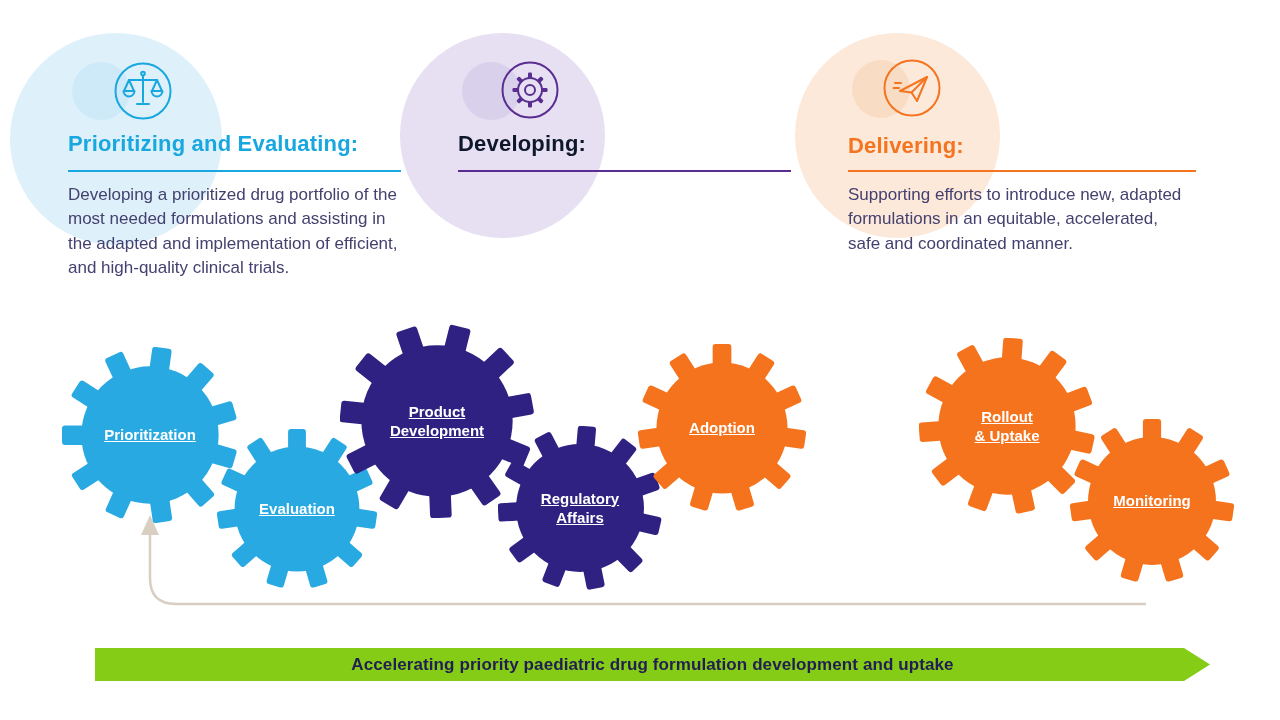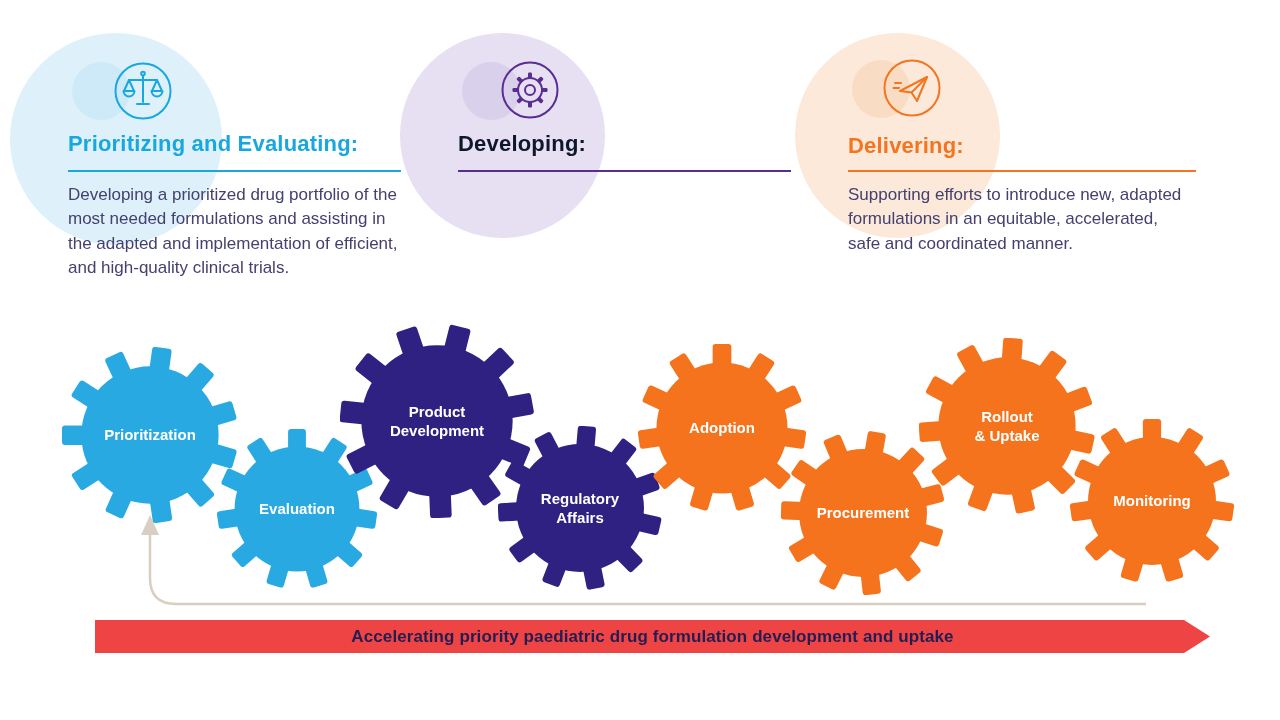--- a/index.html
+++ b/index.html
@@ -36,21 +36,21 @@
   .body{position:absolute;margin:0;font-size:17px;line-height:1.43;font-weight:500;color:#45416f;}
   .t1{left:68px;top:183px;width:345px;}
   .t2{left:458px;top:183px;width:330px;}
   .t3{left:848px;top:183px;width:335px;}
   
   .gear{position:absolute;}
   .gear svg{position:absolute;inset:0;width:100%;height:100%;}
   .gear .label{
     position:absolute;inset:0;display:flex;align-items:center;justify-content:center;
     text-align:center;color:#fff;font-weight:700;font-size:15px;line-height:1.3;
-    white-space:pre-line;padding:0 8%;box-sizing:border-box;
+    white-space:pre-line;padding:0 8%;box-sizing:border-box;text-decoration:underline;
   }
   
   .banner{
     position:absolute;left:95px;top:620px;width:1115px;height:33px;
     clip-path:polygon(0 0,calc(100% - 26px) 0,100% 50%,calc(100% - 26px) 100%,0 100%);
     display:flex;align-items:center;justify-content:center;
     font-weight:700;font-size:17px;color:#221d52;letter-spacing:.1px;
   }
   .loop-overlay{position:absolute;left:0;top:0;width:1280px;height:720px;pointer-events:none;}
 </style>
@@ -209,39 +209,20 @@
           <rect x="74.6437658789453" y="0" width="18.712468242109384" height="28.560000000000002" rx="3" transform="rotate(196.36363636363637 84 84)"></rect>
           <rect x="74.6437658789453" y="0" width="18.712468242109384" height="28.560000000000002" rx="3" transform="rotate(229.0909090909091 84 84)"></rect>
           <rect x="74.6437658789453" y="0" width="18.712468242109384" height="28.560000000000002" rx="3" transform="rotate(261.8181818181818 84 84)"></rect>
           <rect x="74.6437658789453" y="0" width="18.712468242109384" height="28.560000000000002" rx="3" transform="rotate(294.54545454545456 84 84)"></rect>
           <rect x="74.6437658789453" y="0" width="18.712468242109384" height="28.560000000000002" rx="3" transform="rotate(327.27272727272725 84 84)"></rect>
           <circle cx="84" cy="84" r="65.52"></circle>
         </g>
       </svg>
     <span class="label">Adoption</span>
   </div>
-  <div class="gear" style="left: 781px; top: 431px; width: 164px; height: 164px;">
-      <svg viewBox="0 0 164 164" xmlns="http://www.w3.org/2000/svg">
-        <g fill="#f4731c">
-          <rect x="72.86653335801805" y="0" width="18.266933283963922" height="27.88" rx="3" transform="rotate(10 82 82)"></rect>
-          <rect x="72.86653335801805" y="0" width="18.266933283963922" height="27.88" rx="3" transform="rotate(42.72727272727273 82 82)"></rect>
-          <rect x="72.86653335801805" y="0" width="18.266933283963922" height="27.88" rx="3" transform="rotate(75.45454545454545 82 82)"></rect>
-          <rect x="72.86653335801805" y="0" width="18.266933283963922" height="27.88" rx="3" transform="rotate(108.18181818181819 82 82)"></rect>
-          <rect x="72.86653335801805" y="0" width="18.266933283963922" height="27.88" rx="3" transform="rotate(140.9090909090909 82 82)"></rect>
-          <rect x="72.86653335801805" y="0" width="18.266933283963922" height="27.88" rx="3" transform="rotate(173.63636363636363 82 82)"></rect>
-          <rect x="72.86653335801805" y="0" width="18.266933283963922" height="27.88" rx="3" transform="rotate(206.36363636363637 82 82)"></rect>
-          <rect x="72.86653335801805" y="0" width="18.266933283963922" height="27.88" rx="3" transform="rotate(239.0909090909091 82 82)"></rect>
-          <rect x="72.86653335801805" y="0" width="18.266933283963922" height="27.88" rx="3" transform="rotate(271.8181818181818 82 82)"></rect>
-          <rect x="72.86653335801805" y="0" width="18.266933283963922" height="27.88" rx="3" transform="rotate(304.54545454545456 82 82)"></rect>
-          <rect x="72.86653335801805" y="0" width="18.266933283963922" height="27.88" rx="3" transform="rotate(337.27272727272725 82 82)"></rect>
-          <circle cx="82" cy="82" r="63.96"></circle>
-        </g>
-      </svg>
-    <span class="label">Procurement</span>
-  </div>
   <div class="gear" style="left: 919px; top: 338px; width: 176px; height: 176px;">
       <svg viewBox="0 0 176 176" xmlns="http://www.w3.org/2000/svg">
         <g fill="#f4731c">
           <rect x="78.19823092079984" y="0" width="19.60353815840031" height="29.919999999999998" rx="3" transform="rotate(4 88 88)"></rect>
           <rect x="78.19823092079984" y="0" width="19.60353815840031" height="29.919999999999998" rx="3" transform="rotate(36.72727272727273 88 88)"></rect>
           <rect x="78.19823092079984" y="0" width="19.60353815840031" height="29.919999999999998" rx="3" transform="rotate(69.45454545454545 88 88)"></rect>
           <rect x="78.19823092079984" y="0" width="19.60353815840031" height="29.919999999999998" rx="3" transform="rotate(102.18181818181819 88 88)"></rect>
           <rect x="78.19823092079984" y="0" width="19.60353815840031" height="29.919999999999998" rx="3" transform="rotate(134.9090909090909 88 88)"></rect>
           <rect x="78.19823092079984" y="0" width="19.60353815840031" height="29.919999999999998" rx="3" transform="rotate(167.63636363636363 88 88)"></rect>
           <rect x="78.19823092079984" y="0" width="19.60353815840031" height="29.919999999999998" rx="3" transform="rotate(200.36363636363637 88 88)"></rect>
@@ -268,17 +249,17 @@
           <rect x="72.86653335801805" y="0" width="18.266933283963922" height="27.88" rx="3" transform="rotate(229.0909090909091 82 82)"></rect>
           <rect x="72.86653335801805" y="0" width="18.266933283963922" height="27.88" rx="3" transform="rotate(261.8181818181818 82 82)"></rect>
           <rect x="72.86653335801805" y="0" width="18.266933283963922" height="27.88" rx="3" transform="rotate(294.54545454545456 82 82)"></rect>
           <rect x="72.86653335801805" y="0" width="18.266933283963922" height="27.88" rx="3" transform="rotate(327.27272727272725 82 82)"></rect>
           <circle cx="82" cy="82" r="63.96"></circle>
         </g>
       </svg>
     <span class="label">Monitoring</span>
   </div>
 
-  <div class="banner" style="background: #ef4444;">
+  <div class="banner" style="background: #84cc16; margin-top: 28px;">
     <span>Accelerating priority paediatric drug formulation development and uptake</span>
   </div>
 
 </div>
 
 </body></html>

